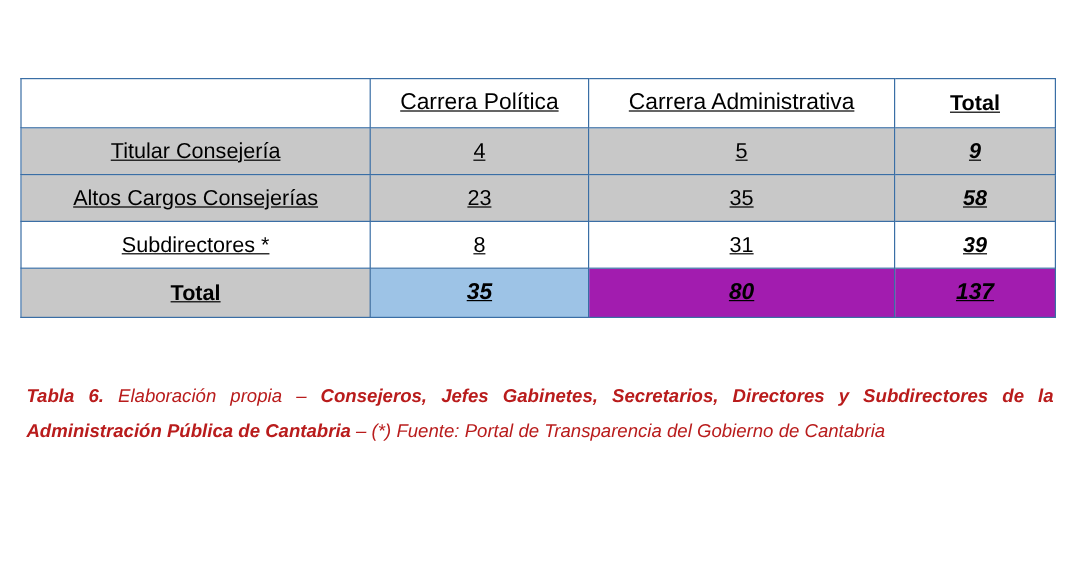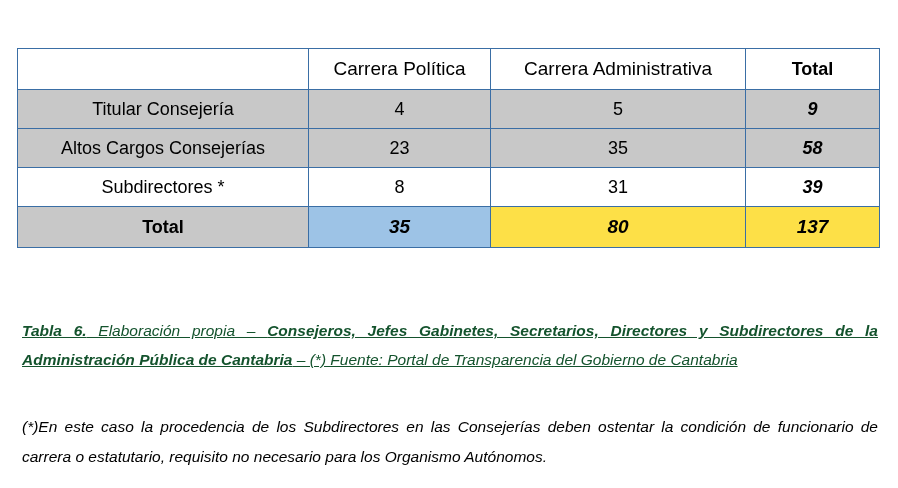--- a/index.html
+++ b/index.html
@@ -36,25 +36,26 @@
     height: 10px;
     overflow: hidden;
     color: #1a1a1a;
     font-size: 15px;
     font-style: italic;
     white-space: nowrap;
   }
   table.data {
     position: absolute;
     left: 17px;
-    top: 48px;
+    top: 65px;
     width: 862px;
     border-collapse: collapse;
     table-layout: fixed;
     font-size: 17px;
+    text-decoration: underline;
   }
   table.data col.c0 { width: 291px; }
   table.data col.c1 { width: 182px; }
   table.data col.c2 { width: 255px; }
   table.data col.c3 { width: 134px; }
 
   table.data th, table.data td {
     border: 1px solid #3a6ea5;
     padding: 0;
     height: 38px;
@@ -99,42 +100,41 @@
     height: 40px;
   }
   tr.totals td.label {
     font-weight: bold;
     font-size: 18px;
   }
   tr.totals td.blue {
     background: #9dc3e6;
   }
   tr.totals td.green {
-    background: #fde047;
+    background: #a21caf;
   }
   tr.totals td.grey-total {
     background: #c8c8c8;
   }
   tr.totals td.num {
     font-style: italic;
     font-weight: bold;
     font-size: 19px;
   }
 
   .caption {
     position: absolute;
     left: 22px;
     top: 316px;
     width: 856px;
     font-size: 15.5px;
     font-style: italic;
     line-height: 29px;
-    color: #14532d;
+    color: #b91c1c;
     text-align: justify;
-    text-decoration: underline;
   }
   .caption b {
     font-weight: bold;
   }
   .note {
     position: absolute;
     left: 22px;
     top: 412px;
     width: 856px;
     font-size: 15.5px;
@@ -191,15 +191,14 @@
         <td class="label grey-total">Total</td>
         <td class="num blue">35</td>
         <td class="num green">80</td>
         <td class="num green">137</td>
       </tr>
     </tbody>
   </table>
 
   <div class="caption"><b>Tabla 6.</b><span> Elaboración propia – </span><b>Consejeros, Jefes Gabinetes, Secretarios, Directores y Subdirectores de la   Administración Pública de Cantabria</b><span> – (*) Fuente: Portal de Transparencia del Gobierno de Cantabria</span></div>
 
-  <div class="note">(*)En este caso la procedencia de los Subdirectores en las Consejerías deben ostentar la condición de funcionario de carrera o estatutario,  requisito no necesario para los Organismo Autónomos.</div>
 
 </div>
 
 </body></html>

